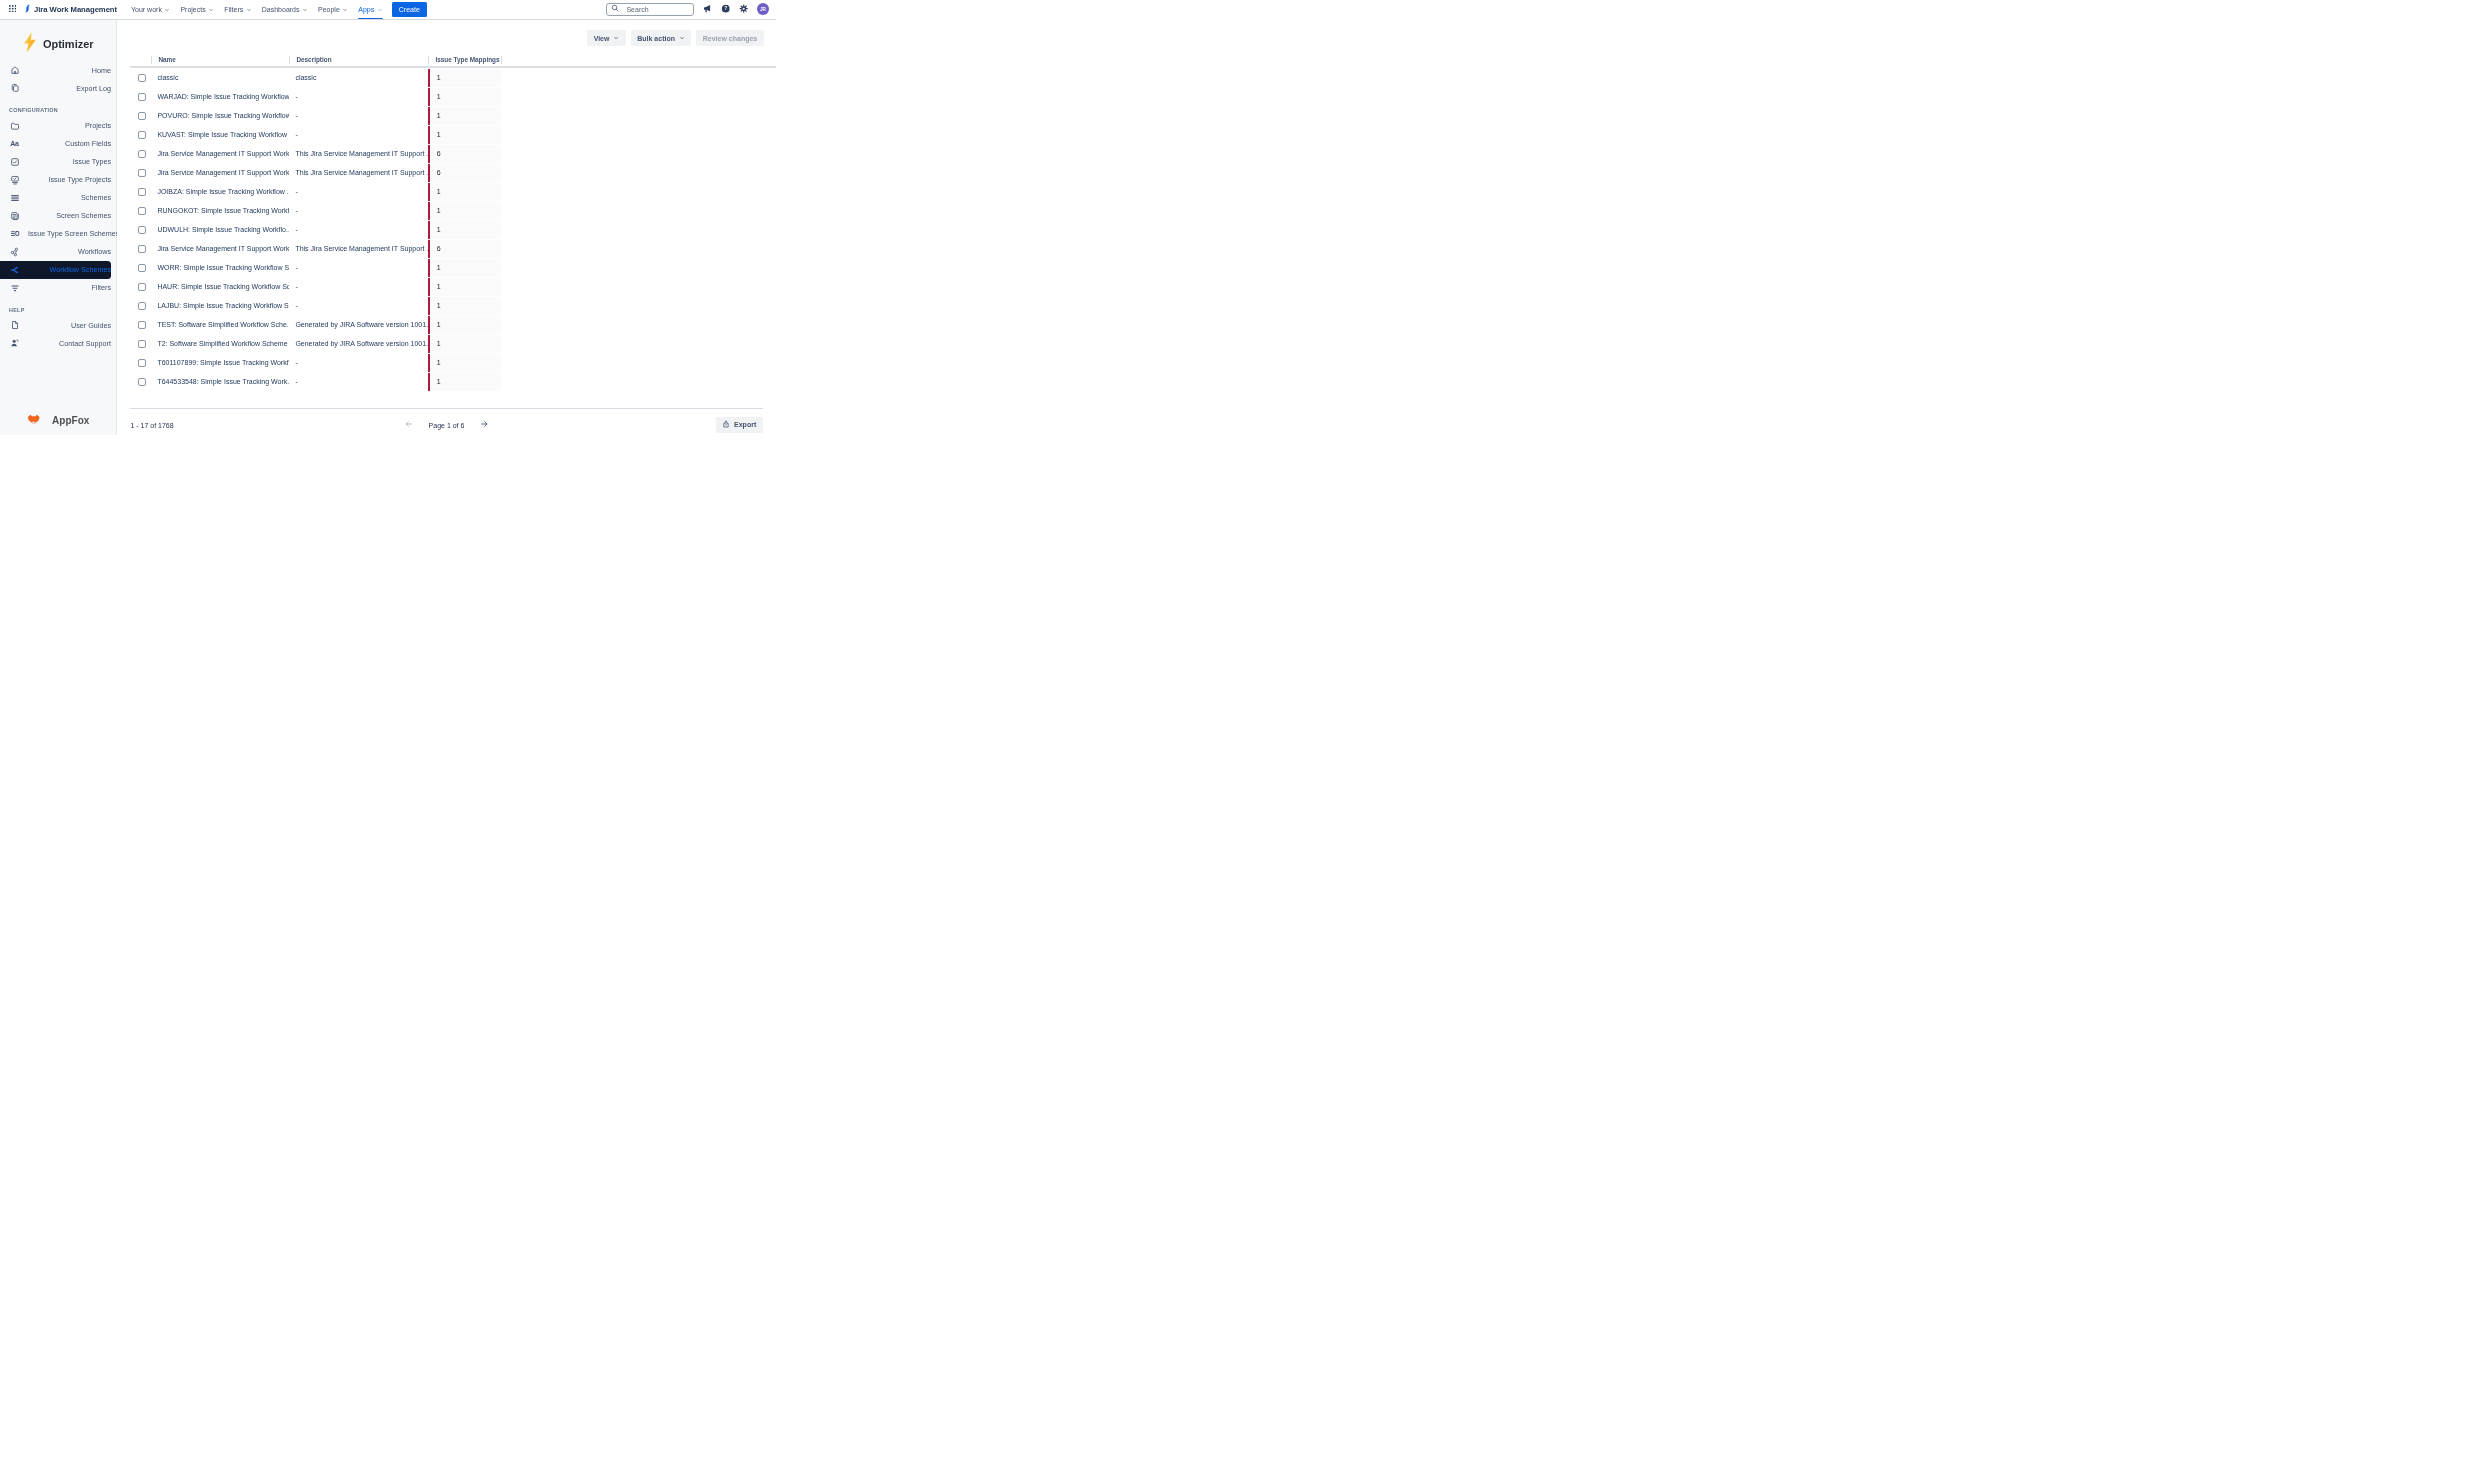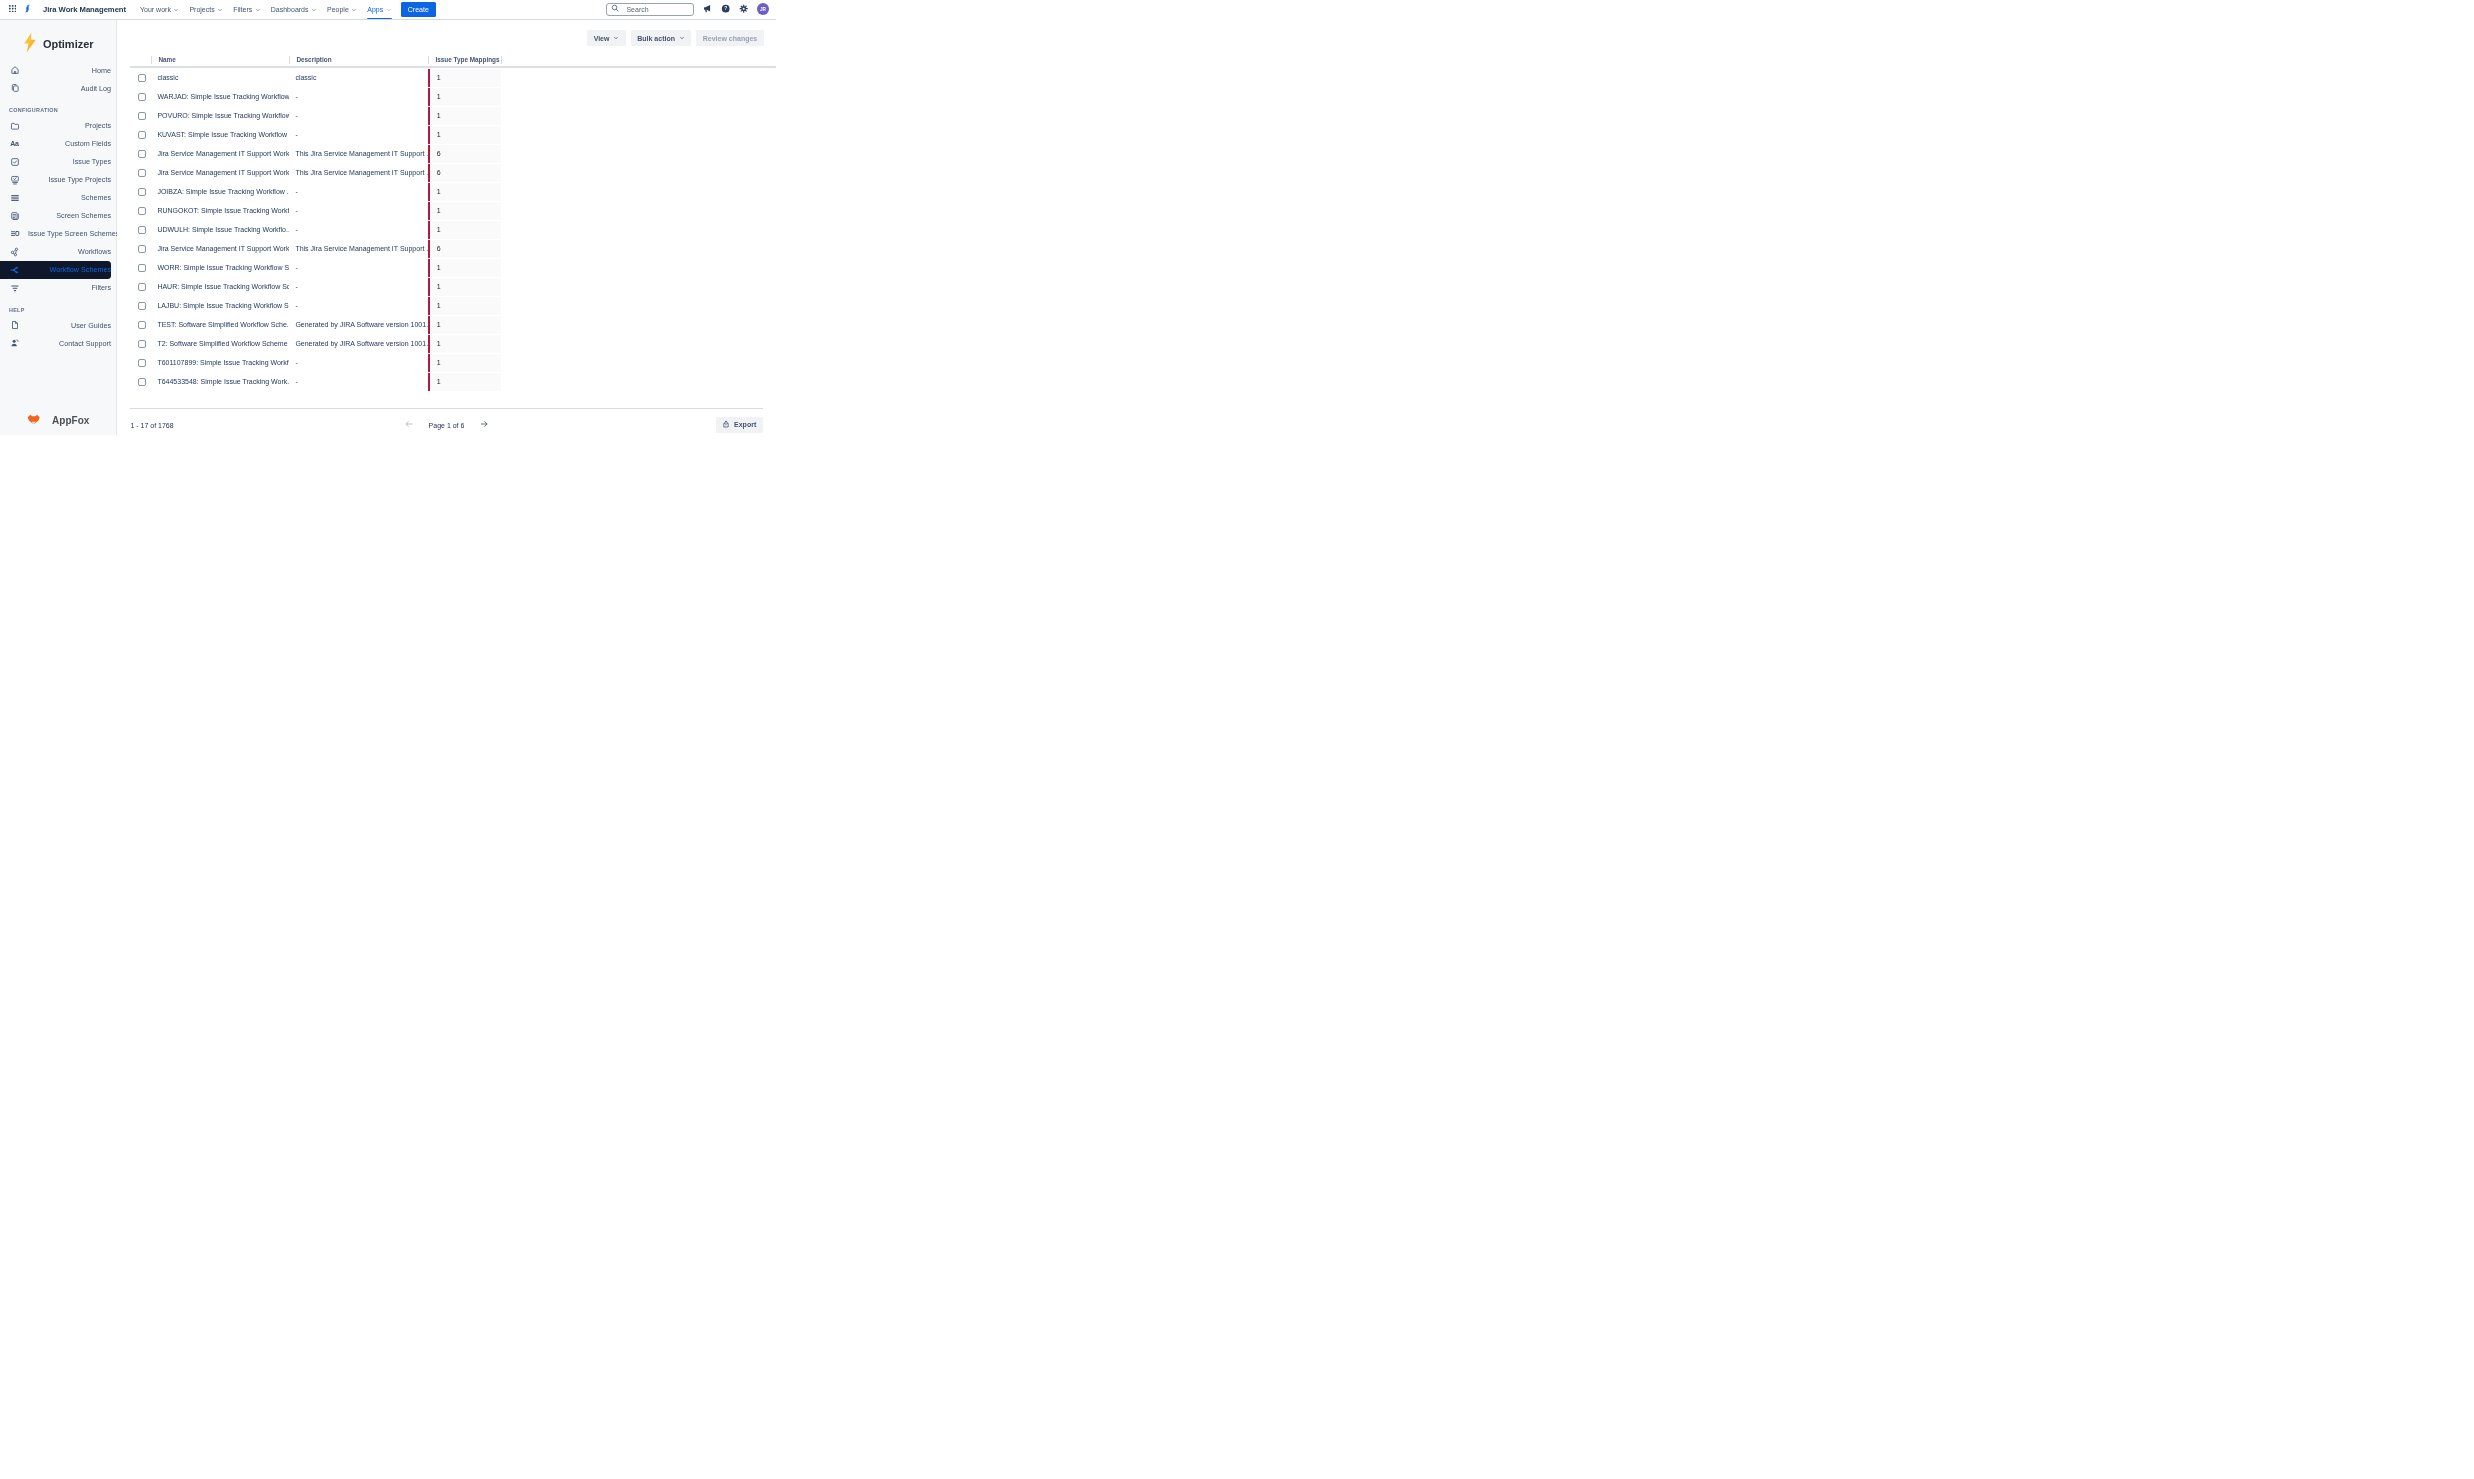--- a/index.html
+++ b/index.html
@@ -4,21 +4,21 @@
 <style>
   * { margin:0; padding:0; box-sizing:border-box; }
   html,body { width:776px; height:435px; overflow:hidden; background:#fff;
     font-family:"Liberation Sans", sans-serif; }
 
   
   .topbar { display:flex; align-items:center; justify-content:space-between;
     height:20px; border-bottom:0.5px solid #D5D9E0; background:#fff; padding:0 7px 0 5px; }
   .topbar-left { display:flex; align-items:center; height:100%; }
   .grid-btn { width:15px; height:15px; display:flex; align-items:center; justify-content:center; cursor:pointer; }
-  .brand { display:flex; align-items:center; gap:11px; margin:0 9px 0 3px; cursor:pointer; }
+  .brand { display:flex; align-items:center; gap:2px; margin:0 9px 0 3px; cursor:pointer; }
   .brand-title { font-size:7.7px; font-weight:700; color:#253858; white-space:nowrap; letter-spacing:-0.05px; }
   .topnav { display:flex; align-items:stretch; height:100%; }
   .nav-item { position:relative; display:flex; align-items:center; gap:2.5px; padding:0 5px;
     font-size:7px; font-weight:500; color:#44546F; cursor:pointer; white-space:nowrap; }
   .nav-item .chev { display:flex; opacity:.85; }
   .nav-item.active { color:#0C66E4; }
   .nav-item.active .chev { opacity:.55; }
   .nav-item.active::after { content:""; position:absolute; left:4.5px; right:4.5px; bottom:0;
     height:1.5px; background:#0C66E4; border-radius:1px 1px 0 0; }
   .create-btn { margin-left:4px; align-self:center; height:14.4px; padding:0 7px; background:#0C66E4;
@@ -233,21 +233,21 @@
           </span>
           <span>Home</span>
         </div>
         <div class="side-item">
           <span class="sicon">
             <svg width="10" height="10" viewBox="0 0 24 24" fill="none" stroke="currentColor" stroke-width="2">
               <rect x="8.5" y="7" width="11" height="13" rx="2"></rect>
               <path d="M5.5 16.5v-10a3 3 0 0 1 3-3h6" stroke-linecap="round"></path>
             </svg>
           </span>
-          <span>Audit Log</span>
+          <span>Export Log</span>
         </div>
         <div class="side-header">CONFIGURATION</div>
         <div class="side-item">
           <span class="sicon">
             <svg width="10" height="10" viewBox="0 0 24 24" fill="none" stroke="currentColor" stroke-width="2" stroke-linejoin="round">
               <path d="M3.5 7.5a2 2 0 0 1 2-2h4l2 2.5h7a2 2 0 0 1 2 2v7.5a2 2 0 0 1-2 2h-13a2 2 0 0 1-2-2z"></path>
             </svg>
           </span>
           <span>Projects</span>
         </div>

